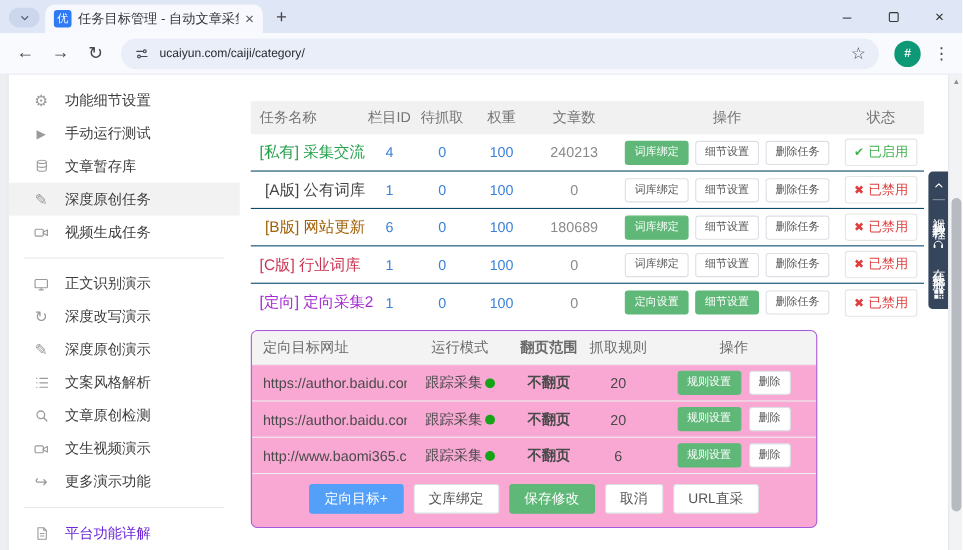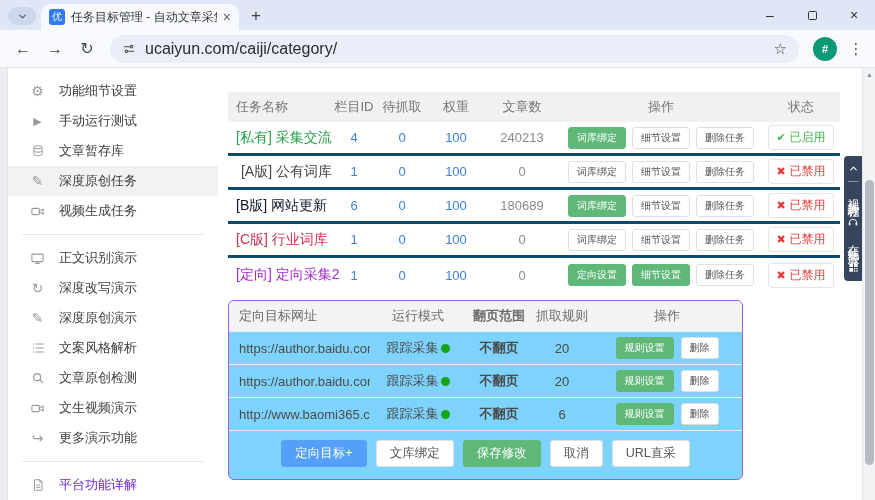--- a/index.html
+++ b/index.html
@@ -15,61 +15,61 @@
   .tab-close { color:#5a5f66; font-size:14px; line-height:1; cursor:pointer; flex:none; }
   .new-tab { font-size:17px; color:#444; margin:0 0 4px 12px; cursor:pointer; }
   .win { margin-left:auto; display:flex; height:30px; align-self:flex-start; }
   .win .wbtn { width:42px; height:30px; display:flex; align-items:center; justify-content:center; color:#333; font-size:14px; cursor:pointer; }
   .restore-box { width:9px; height:9px; border:1.3px solid #333; border-radius:1.5px; }
 
   
   .toolbar { height:38px; background:#f8fafe; display:flex; align-items:center; padding:0 8px; gap:2px; border-bottom:1px solid #e4e7ef; flex:none; }
   .nav-ic { width:30px; height:30px; display:flex; align-items:center; justify-content:center; color:#43474e; font-size:16px; border-radius:50%; cursor:pointer; }
   .omnibox { flex:1; height:28px; background:#e9eef9; border-radius:14px; display:flex; align-items:center; padding:0 12px; gap:9px; margin:0 6px; cursor:text; }
-  .omnibox .url { font-size:16px; color:#2a2c30; }
+  .omnibox .url { font-size:11px; color:#2a2c30; }
   .omnibox .star { margin-left:auto; font-size:15px; color:#43474e; cursor:pointer; }
   .avatar { width:24px; height:24px; border-radius:50%; background:#0d9976; color:#fff; font-size:11px; font-weight:bold; display:flex; align-items:center; justify-content:center; margin:0 6px; cursor:pointer; }
   .menu-ic { width:22px; display:flex; justify-content:center; font-size:15px; color:#43474e; cursor:pointer; }
 
   
   .content { position:relative; flex:1; background:#fff; overflow:hidden; }
   .left-strip { position:absolute; left:0; top:0; bottom:0; width:8px; background:#eceef1; border-right:1px solid #e3e5e8; }
 
   .sidebar { position:absolute; left:8px; top:0; width:210px; height:100%; padding-top:8px; background:#fff; }
   .sb-item { height:30px; display:flex; align-items:center; gap:13px; padding-left:21px; font-size:13px; color:#3d3d3d; cursor:pointer; }
   .sb-item .ic { width:17px; color:#9a9a9a; display:flex; align-items:center; justify-content:center; font-size:14px; flex:none; }
   .sb-item.active { background:#f2f2f2; }
   .sb-item.danger { color:#6d28d9; }
   .sb-div { height:1px; background:#e9e9e9; margin:8px 14px; }
 
   .main { position:absolute; left:228px; top:0; width:612px; }
 
   .t-head { display:flex; height:30px; margin-top:24px; background:#f1f1f2; align-items:center; font-size:13px; color:#757575; }
-  .t-row { display:flex; height:34px; align-items:center; border-bottom:3px solid #0c4a6e; font-size:13px; }
+  .t-row { display:flex; height:34px; align-items:center; border-bottom:1px solid #0c4a6e; font-size:13px; }
   .c-name { width:104px; padding-left:8px; font-size:14px; white-space:nowrap; }
   .c-id { width:44px; text-align:center; }
   .c-pend { width:52px; text-align:center; }
   .c-wt { width:56px; text-align:center; }
   .c-art { width:76px; text-align:center; color:#8a8a8a; }
   .c-act { width:202px; display:flex; gap:6px; justify-content:center; }
   .c-st { width:78px; display:flex; justify-content:center; }
   .t-head .c-name { font-size:13px; }
   .num { color:#3c82d9; cursor:pointer; }
-  .nm-green { color:#23a14b; } .nm-dark { color:#454545;text-align:right; } .nm-blue { color:#0f172a; } .nm-red { color:#cb3352; } .nm-purple { color:#a42ad0; }
+  .nm-green { color:#23a14b; } .nm-dark { color:#454545;text-align:right; } .nm-blue { color:#a16207;text-align:right; } .nm-red { color:#cb3352; } .nm-purple { color:#a42ad0; }
 
   .btn { display:inline-flex; align-items:center; justify-content:center; font-size:10px; padding:4px 8px; border-radius:3px; border:1px solid #dcdfe4; background:#fff; color:#555; cursor:pointer; white-space:nowrap; line-height:1.2; }
   .btn.green { background:#5FB878; border-color:#5FB878; color:#fff; }
   .btn.blue { background:#54a0f8; border-color:#54a0f8; color:#fff; }
 
   .status { display:inline-flex; gap:4px; align-items:center; font-size:12px; padding:3px 7px; border:1px solid #e3e6e3; border-radius:3px; background:#fff; cursor:pointer; white-space:nowrap; }
   .status.on { color:#3fb14b; } .status.on .st-ic { color:#3fb14b; font-size:11px; }
   .status.off { color:#e03e3e; } .status.off .st-ic { color:#e03e3e; font-size:11px; }
 
   
-  .panel { width:515px; border:1px solid #a55bdd; border-radius:6px; margin-top:8px; overflow:hidden; background:#7dd3fc; }
+  .panel { width:515px; border:1px solid #a55bdd; border-radius:6px; margin-top:8px; overflow:hidden; background:#f9a8d4; }
   .p-head { display:flex; background:#f3f3f4; height:30px; align-items:center; font-size:13px; color:#6b6b6b; }
   .p-row { display:flex; height:33px; align-items:center; border-top:1px solid #ededee; font-size:13px; color:#4a4a4a; }
   .pc-url { flex:1; padding-left:10px; white-space:nowrap; overflow:hidden; }
   .pc-mode { width:96px; text-align:center; display:flex; align-items:center; justify-content:center; }
   .pc-page { width:66px; text-align:center;font-weight:bold; }
   .pc-rule { width:60px; text-align:center; }
   .pc-act { width:150px; display:flex; gap:7px; justify-content:center; }
   .dot { width:9px; height:9px; border-radius:50%; background:#17a317; display:inline-block; margin-left:2px; }
   .p-footer { display:flex; justify-content:center; gap:9px; padding:9px 0 12px; border-top:1px solid #ededee; }
   .p-btn { font-size:12.5px; padding:5px 13px; }

